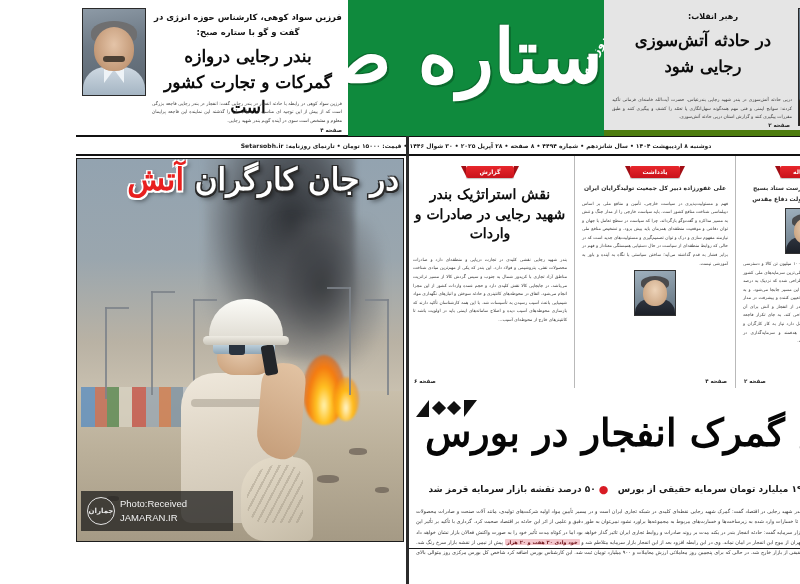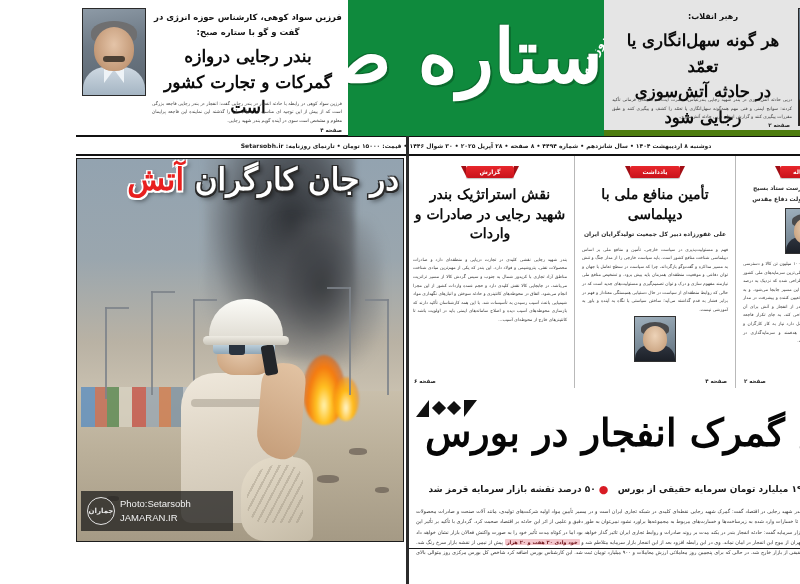--- a/index.html
+++ b/index.html
@@ -444,21 +444,20 @@
       <div class="pr-photo">
         <div class="cloak"></div>
         <div class="robe"></div>
         <div class="turban"></div>
         <div class="pface"></div>
         <div class="beard"></div>
         <div class="glasses"></div>
       </div>
       <div class="pr-kicker">رهبر انقلاب:</div>
       <div class="pr-head">
-        <div>هر گونه سهل‌انگاری یا تعمّد</div>
         <div>در حادثه آتش‌سوزی رجایی شود</div>
       </div>
       <div class="pr-body">درپی حادثه آتش‌سوزی در بندر شهید رجایی بندرعباس، حضرت آیت‌الله خامنه‌ای فرمانی تأکید کردند: سوانح ایمنی و فنی مهم همه‌گونه سهل‌انگاری یا تعمّد را کشف و پیگیری کنند و طبق مقررات پیگیری کنند و گزارش استان درپی حادثه آتش‌سوزی.</div>
       <div class="pr-page">صفحه ۲</div>
     </div>
   </div>
 
   <div class="datebar">
     <span>دوشنبه ۸ اردیبهشت ۱۴۰۴ • سال شانزدهم • شماره ۴۴۹۴ • ۸ صفحه • ۲۸ آپریل ۲۰۲۵ • ۳۰ شوال ۱۴۴۶ • قیمت: ۱۵۰۰۰ تومان • تارنمای روزنامه: Setarsobh.ir</span>
   </div>
@@ -501,21 +500,21 @@
       <div class="debris" style="left:58px;bottom:22px;width:10px;height:5px;"></div>
 
       <div class="lp-headline">
         <span class="hl-white">در جان کارگران</span>
         <span class="hl-red">آتش</span>
       </div>
 
       <div class="lp-credit">
         <div class="jlogo">جماران</div>
         <div class="ctext">
-          <div>Photo:Setarsobh</div>
+          <div>Photo:Received</div>
           <div>JAMARAN.IR</div>
         </div>
       </div>
     </div>
 
     <div class="opcols">
 
       <div class="opcol c1">
         <div class="opc-rib">
           <span class="ribbon">سرمقاله</span>
@@ -529,21 +528,20 @@
         <div class="opc-body">بندر شهید رجایی با ظرفیت جابجایی ۱۰۰ میلیون تن کالا و دسترسی بالغ بر ۲۴۰ هکتار محوطه، یکی از اصلی‌ترین سرمایه‌های ملی کشور است؛ زیرساخت زیربنایی که گویای طراحی شده که نزدیک به درصد کالاهای وارداتی و صادراتی کشور از این مسیر جابجا می‌شود. و به همان مسئله عملیاتی نیز همین نقش تعیین کننده و پیشرفت در مدار قدرتمند می‌باشد.
 
 از آنجا که این بندر از انفجار و آتش برای آن پیش‌بینی از این کانالی که آن‌ها طراحی کند، به جای تکرار فاجعه تأمین امنیت و ایمنی در پایه‌های کامل دارد نیاز به کار کارگران و شرایط ایمن از طریق برنامه‌ریزی هدفمند و سرمایه‌گذاری در نگه‌داشت زیرساخت‌های راهبردی است.</div>
         <div class="opc-page">صفحه ۲</div>
       </div>
 
       <div class="opcol c2">
         <div class="opc-rib">
           <span class="ribbon">یادداشت</span>
         </div>
-        <div class="opc-title">تأمین منافع ملی با دیپلماسی</div>
         <div class="opc-byline">علی غفورزاده دبیر کل جمعیت تولیدگرایان ایران</div>
         <div class="opc-body">فهم و مسئولیت‌پذیری در سیاست خارجی، تأمین و منافع ملی بر اساس دیپلماسی شناخت منافع کشور است. باید سیاست خارجی را از مدار جنگ و تنش به مسیر مذاکره و گفت‌وگو بازگرداند، چرا که سیاست در سطح تعامل با جهان و توان دفاعی و موقعیت منطقه‌ای همزمان باید پیش برود.
 
 و تشخیص منافع ملی نیازمند مفهوم سازی و درک و توان تصمیم‌گیری و مسئولیت‌های جدید است که در حالی که روابط منطقه‌ای از سیاست در حال دستیابی همبستگی معنادار و فهم در برابر فشار به قدم گذاشته می‌آید؛ ساختن سیاستی با نگاه به آینده و باور به آموزشی نیست.</div>
         <div class="opc-thumb" style="margin:2px auto 0;">
           <div class="tb"></div>
           <div class="th"></div>
           <div class="tf"></div>
         </div>
         <div class="opc-page rt">صفحه ۴</div>

